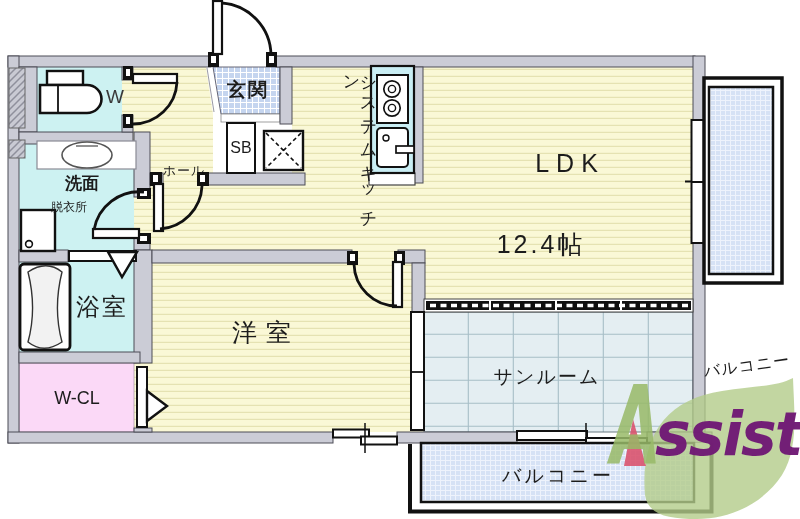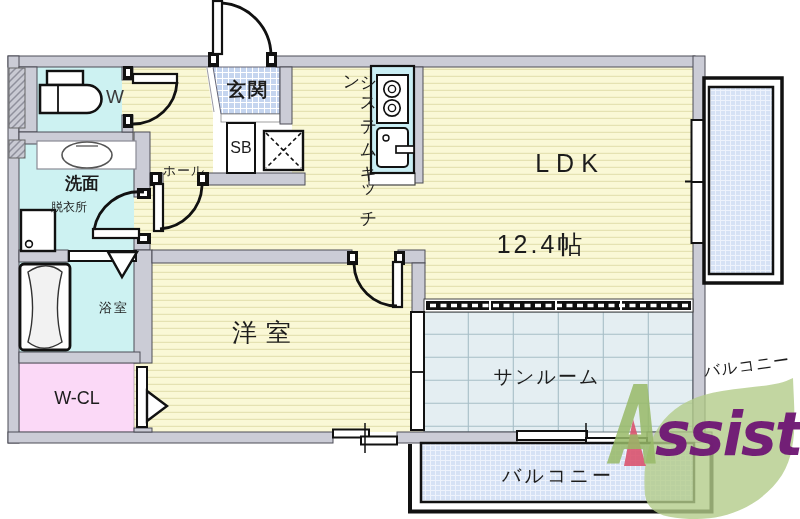--- a/index.html
+++ b/index.html
@@ -250,21 +250,21 @@
   </g>
   <path d="M633,419 L646,466 L624,466 Z" fill="var(--c-logo-accent,#d9536e)" opacity=".9"></path>
 </svg>
 
   <div class="lbl" style="left:248px;top:89px;font-size:19px;letter-spacing:2px;font-weight:bold;">玄関</div>
   <div class="lbl" style="left:184px;top:140px;font-size:13px;letter-spacing:1px;margin-top:30px;">ホール</div>
   <div class="lbl" style="left:115px;top:96px;font-size:19px;color:#3a3a3a;">W</div>
   <div class="lbl" style="left:241px;top:148px;font-size:16px;">SB</div>
   <div class="lbl" style="left:82px;top:183px;font-size:17px;font-weight:bold;">洗面</div>
   <div class="lbl" style="left:69px;top:207px;font-size:12px;">脱衣所</div>
-  <div class="lbl" style="left:114px;top:307px;font-size:13px;letter-spacing:2px;">浴室</div>
+  <div class="lbl" style="left:102px;top:307px;font-size:24px;letter-spacing:2px;">浴室</div>
   <div class="lbl" style="left:77px;top:398px;font-size:18px;">W-CL</div>
   <div class="lbl vert" style="left:343px;top:64px;height:178px;font-size:17px;letter-spacing:3px;">システムキッチン</div>
   <div class="lbl" style="left:266px;top:332px;font-size:25px;letter-spacing:9px;">洋室</div>
   <div class="lbl" style="left:542px;top:163px;font-size:25px;letter-spacing:7px;margin-left:28px;">LDK</div>
   <div class="lbl" style="left:541px;top:196px;font-size:25px;letter-spacing:3px;margin-top:48px;">12.4帖</div>
   <div class="lbl" style="left:547px;top:376px;font-size:19px;letter-spacing:2px;">サンルーム</div>
   <div class="lbl" style="left:558px;top:475px;font-size:19px;letter-spacing:3px;">バルコニー</div>
   <div class="lbl" style="left:747px;top:366px;font-size:16px;letter-spacing:1px;transform:translate(-50%,-50%) rotate(-8deg);">バルコニー</div>
 
   <div class="logo-a" style="left:636px;top:428px;font-size:108px;">A</div>

